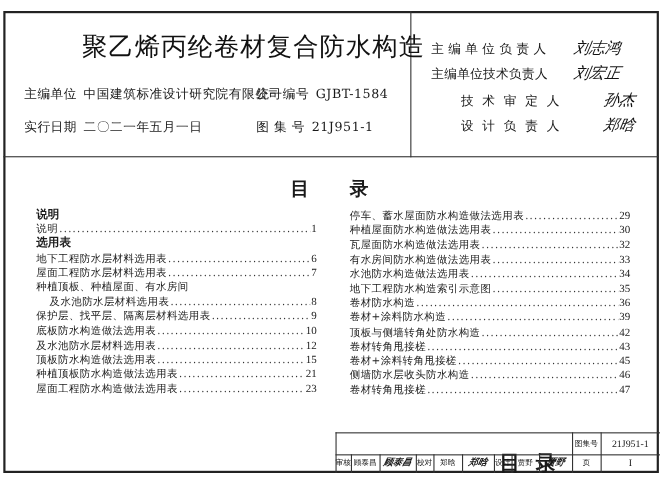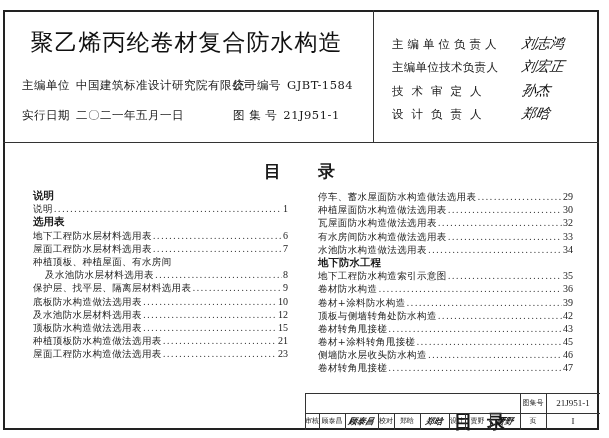--- a/index.html
+++ b/index.html
@@ -6,27 +6,27 @@
     body { width: 609px; height: 438px; position: relative; overflow: hidden;
            font-family: "DejaVu Serif", "Liberation Serif", serif; color: #1a1a1a; }
     .frame { position: absolute; left: 3px; top: 10px; width: 596px; height: 420px;
              border: 2px solid #222; box-sizing: border-box; }
     .hdr-div { position: absolute; left: 3px; top: 142px; width: 596px; height: 0;
                border-top: 1.5px solid #333; }
     .hdr-vdiv { position: absolute; left: 373px; top: 10px; width: 0; height: 133px;
                 border-left: 1.5px solid #333; }
     .doc-title { position: absolute; left: 0; top: 27px; width: 373px; text-align: center;
                  font-family: "DejaVu Sans", "Liberation Sans", sans-serif;
-                 font-size: 23px; letter-spacing: 1px; color: #111; }
+                 font-size: 23px; letter-spacing: 1px; color: #111; padding-left: 44px; }
     .meta { position: absolute; font-size: 11.5px; white-space: nowrap; letter-spacing: 0.5px; }
     .meta .lbl { margin-right: 6px; margin-top: 44px; }
     .resp-row { position: absolute; left: 392px; font-size: 11.5px; white-space: nowrap;
                 display: flex; align-items: center; }
     .resp-row .role { width: 130px; letter-spacing: 0.3px; }
-    .resp-row .role.spread { letter-spacing: 8px; }
+    .resp-row .role.spread { letter-spacing: 8px; margin-left: 27px; }
     .sig { font-family: "DejaVu Serif", serif; font-style: italic; font-size: 14px;
            color: #111; transform: skewX(-10deg); }
 
     .toc-heading { position: absolute; top: 160px; font-family: "DejaVu Sans", "Liberation Sans", sans-serif;
                    font-size: 17px; font-weight: bold; }
     .col { position: absolute; top: 189px; width: 255px; }
     .col.left { left: 33px; }
     .col.right { left: 318px; width: 255px; top: 190px; }
     .sec { font-family: "DejaVu Sans", "Liberation Sans", sans-serif; font-weight: bold;
            font-size: 10.5px; height: 13.2px; line-height: 13.2px; }
@@ -170,21 +170,20 @@
     <div class="entry">
       <span class="t">有水房间防水构造做法选用表</span>
       <span class="dots"></span>
       <span class="p">33</span>
     </div>
     <div class="entry">
       <span class="t">水池防水构造做法选用表</span>
       <span class="dots"></span>
       <span class="p">34</span>
     </div>
-    <div class="sec">地下防水工程</div>
     <div class="entry">
       <span class="t">地下工程防水构造索引示意图</span>
       <span class="dots"></span>
       <span class="p">35</span>
     </div>
     <div class="entry">
       <span class="t">卷材防水构造</span>
       <span class="dots"></span>
       <span class="p">36</span>
     </div>

